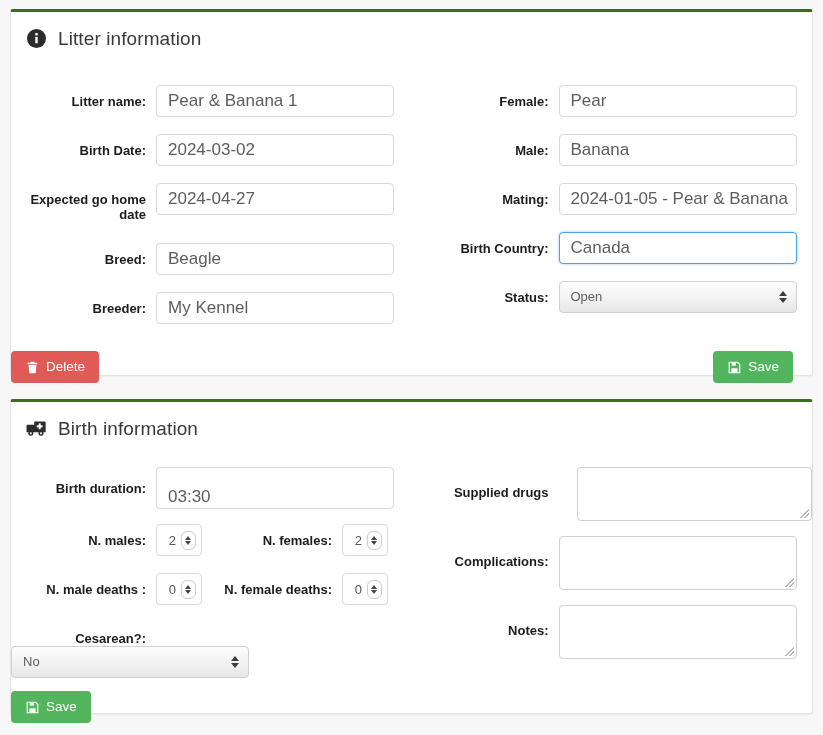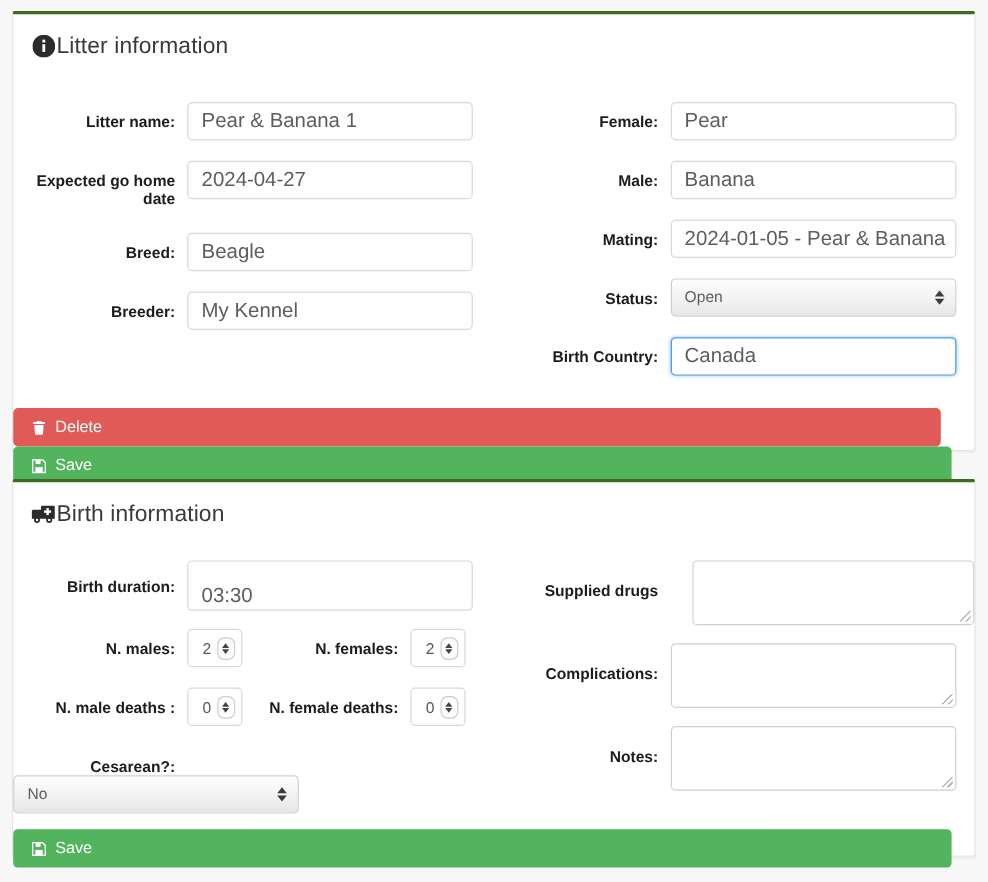--- a/index.html
+++ b/index.html
@@ -50,20 +50,21 @@
     display: inline-flex;
     align-items: center;
     justify-content: center;
     color: #2b2b2b;
     flex: none;
   }
   .card-title {
     font-size: 19px;
     font-weight: 400;
     color: #3a3a3a;
+    margin-left: 11px;
     letter-spacing: 0.1px;
     line-height: 1;
   }
 
   .card-body {
     position: relative;
     padding: 0;
   }
 
   
@@ -239,21 +240,20 @@
   }
   .pair-row .lbl-a { width: 145px; padding-right: 10px; }
   .pair-row .lbl-b { width: 125px; padding-right: 10px; }
   .pair-row .gap   { width: 15px; flex: none; }
 
   
   .btn-bar {
     display: flex;
     justify-content: space-between;
     padding-right: 19px;
-    flex-direction: column;
   }
   .btn {
     display: inline-flex;
     align-items: center;
     gap: 7px;
     height: 32px;
     padding: 0 14px;
     border: none;
     border-radius: 4px;
     color: #ffffff;
@@ -294,20 +294,24 @@
     <div class="card-body" style="padding-top:33px;">
       <div class="cols">
 
         <div class="col col-left">
 
           <div class="form-row">
             <div class="form-label">Litter name:</div>
             <div class="form-control">Pear &amp; Banana 1</div>
           </div>
 
+          <div class="form-row">
+            <div class="form-label">Birth Date:</div>
+            <div class="form-control">2024-03-02</div>
+          </div>
 
           <div class="form-row">
             <div class="form-label">Expected go home date</div>
             <div class="form-control">2024-04-27</div>
           </div>
 
           <div class="form-row" style="margin-top:21px;">
             <div class="form-label">Breed:</div>
             <div class="form-control">Beagle</div>
           </div>
@@ -327,36 +331,36 @@
           </div>
 
           <div class="form-row">
             <div class="form-label">Male:</div>
             <div class="form-control">Banana</div>
           </div>
 
           <div class="form-row">
             <div class="form-label">Mating:</div>
             <div class="form-control">2024-01-05 - Pear &amp; Banana</div>
+          </div>
+
+          <div class="form-row" style="margin-top:6px;">
+            <div class="form-label">Birth Country:</div>
+            <div class="form-control focused">Canada</div>
           </div>
 
           <div class="form-row" style="margin-top:12px;">
             <div class="form-label">Status:</div>
             <div class="form-select">
               <span>Open</span>
               <span class="sel-arrows">
                 <span class="tri-up"></span>
                   <span class="tri-dn"></span>
               </span>
             </div>
-          </div>
-
-          <div class="form-row" style="margin-top:6px;">
-            <div class="form-label">Birth Country:</div>
-            <div class="form-control focused">Canada</div>
           </div>
 
         </div>
       </div>
 
       <div class="btn-bar" style="margin-top:10px;">
         <button class="btn btn-danger">
           <span class="bicon">
             <svg width="13" height="13" viewBox="0 0 16 16" aria-hidden="true">
               <path fill="#ffffff" d="M6 1h4l.6 1H14v2H2V2h3.4L6 1zM3.2 5h9.6l-.7 9.2a1 1 0 0 1-1 .8H4.9a1 1 0 0 1-1-.8L3.2 5z"></path>

